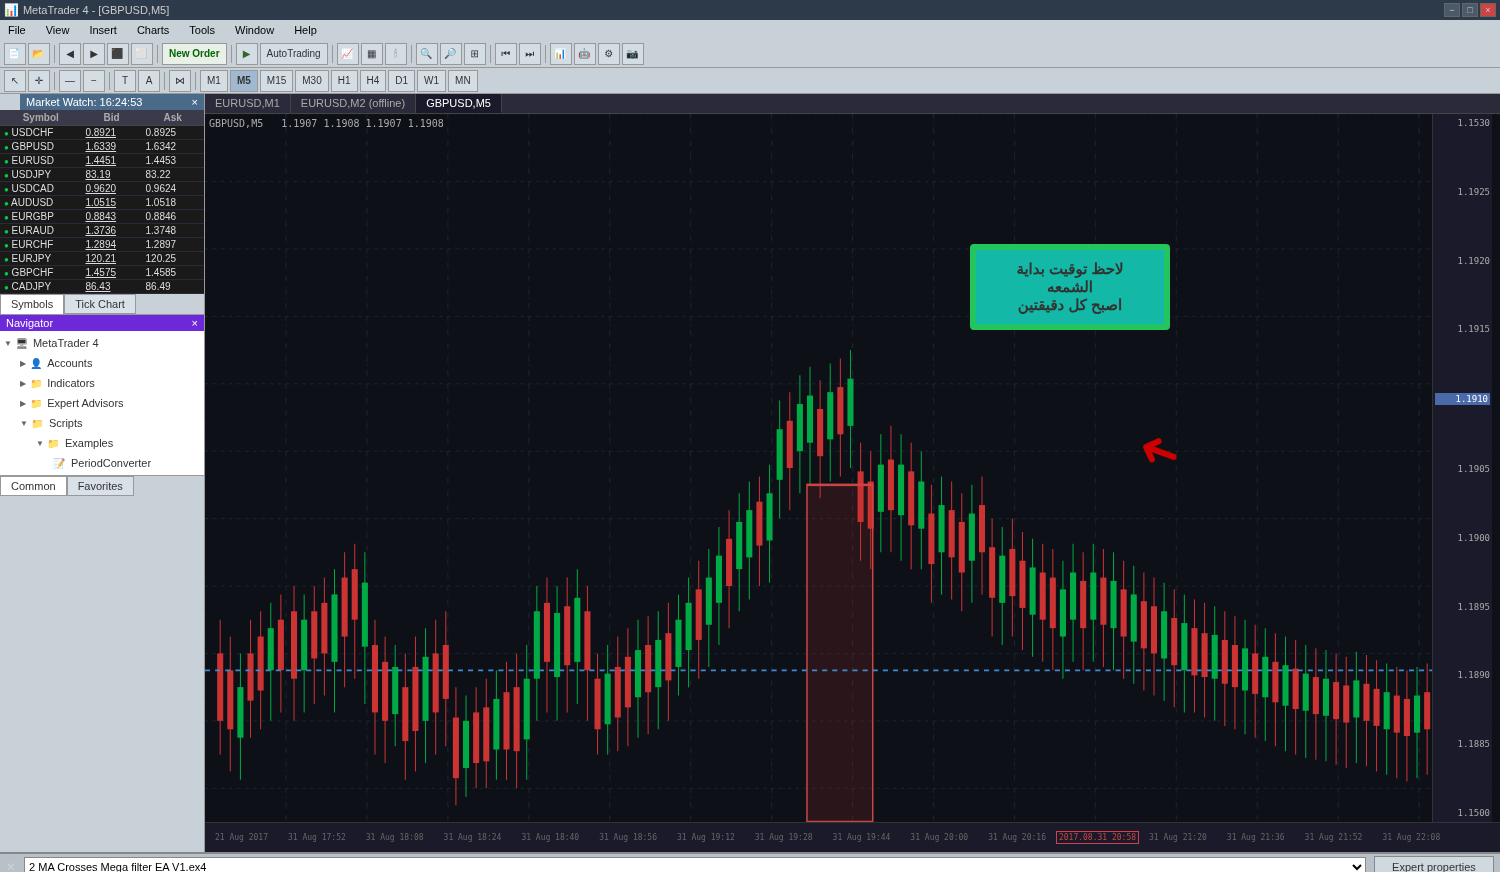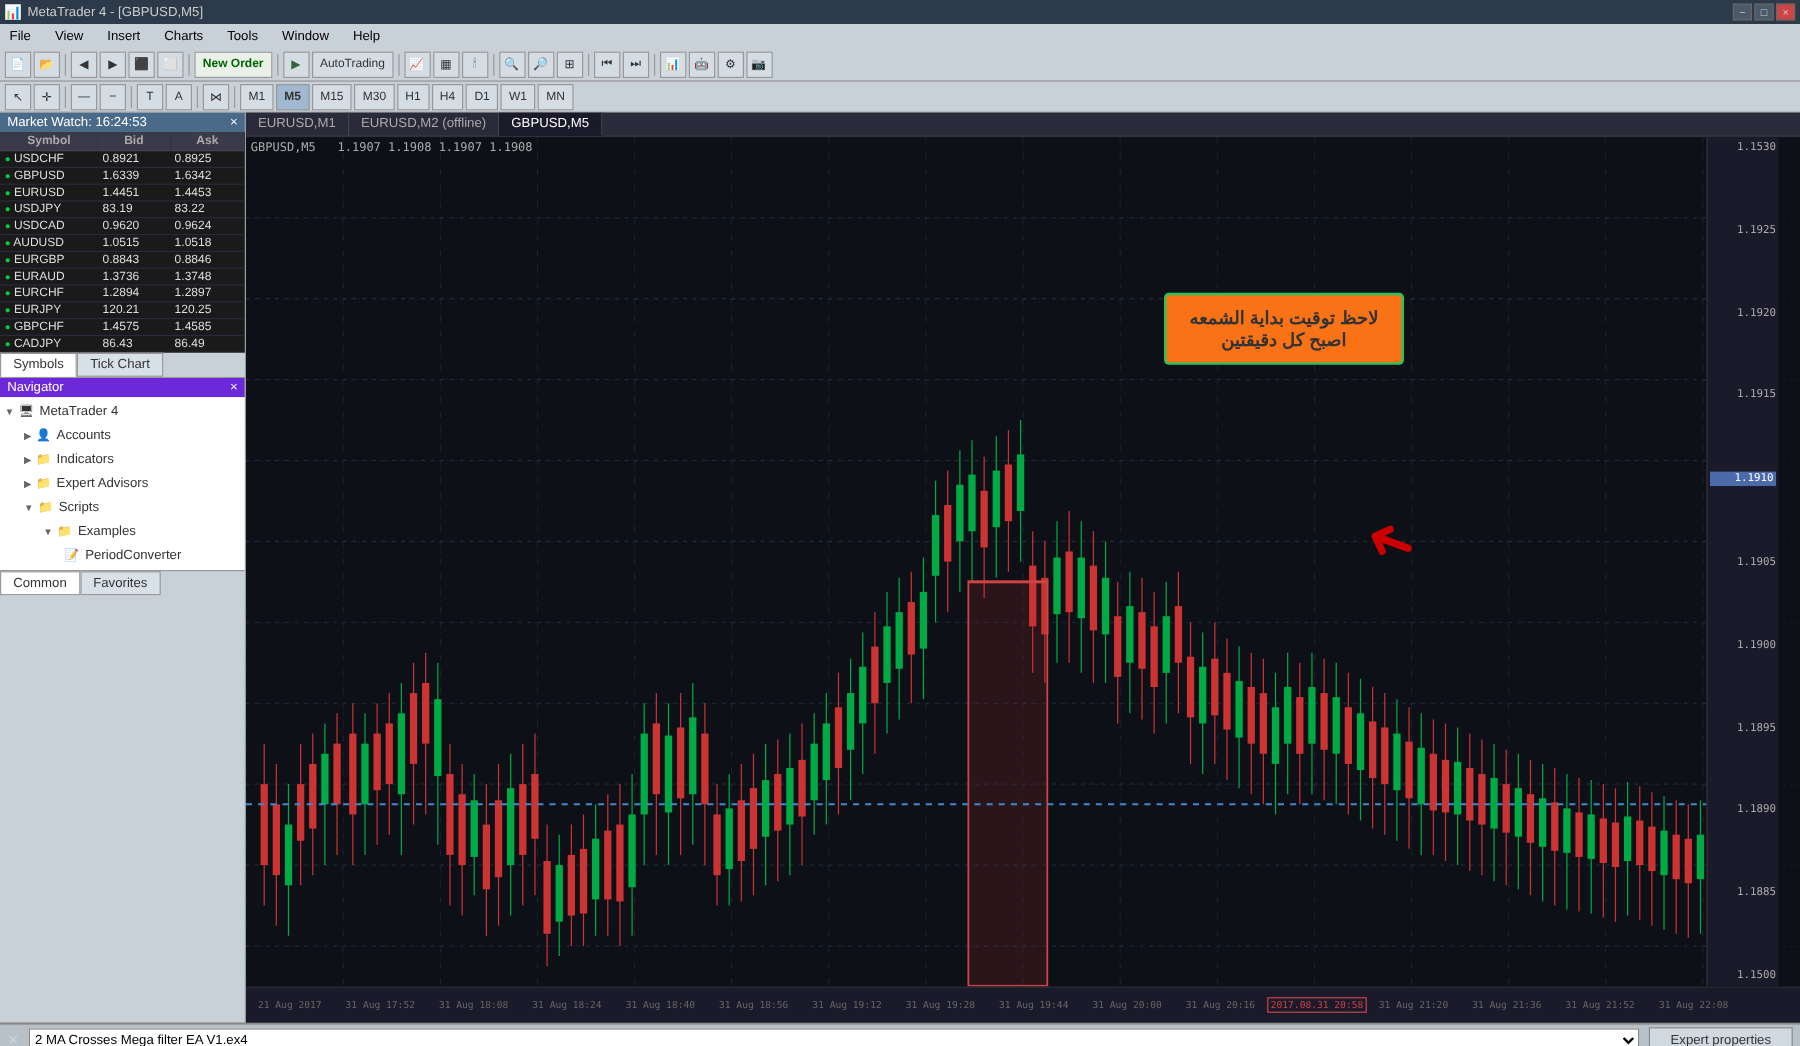--- a/index.html
+++ b/index.html
@@ -25,26 +25,26 @@
     .toolbar2 { background: #c8d0d8; height: 26px; display: flex; align-items: center; padding: 2px 4px; gap: 2px; border-bottom: 1px solid #999; }
 
     
     .main-area { display: flex; flex-direction: row; height: calc(872px - 20px - 20px - 28px - 26px - 20px); }
 
     
     .left-panel { width: 205px; background: #c8d0d8; border-right: 1px solid #999; display: flex; flex-direction: column; }
 
     
     .market-watch { flex: 0 0 auto; border-bottom: 1px solid #999; }
-    .mw-header { background: #4a6a8a; color: #fff; padding: 2px 6px; font-size: 11px; display: flex; justify-content: space-between; align-items: center; }
+    .mw-header { background: #4a6a8a; color: #fff; padding: 2px 6px; font-size: 11px; display: flex; justify-content: space-between; align-items: center; margin-left: 20px; }
     .mw-table { width: 100%; border-collapse: collapse; background: #1a1a1a; }
     .mw-table th { background: #3a3a4a; color: #aaa; font-size: 10px; padding: 2px 20px; border-bottom: 1px solid #444; }
     .mw-table td { color: #ddd; font-size: 10px; padding: 1px 4px; border-bottom: 1px solid #2a2a3a; }
     .dot-green { color: #00cc44; font-size: 8px; }
-    .bid-col { color: #fff; }
+    .bid-col { color: #fff; text-decoration: underline; }
     .ask-col { color: #fff; margin-left: 48px; }
     .mw-tabs { display: flex; background: #c8d0d8; }
     .mw-tab { padding: 3px 10px; font-size: 11px; cursor: pointer; border: 1px solid #999; background: #d8e0e8; color: #333; }
     .mw-tab.active { background: #fff; border-bottom: none; }
 
     
     .navigator { flex: 1; overflow-y: auto; }
     .nav-header { background: #6d28d9; color: #fff; padding: 2px 6px; font-size: 11px; display: flex; justify-content: space-between; align-items: center; }
     .nav-content { background: #fff; padding: 2px 0; }
     .nav-item { display: flex; align-items: center; padding: 2px 4px; cursor: pointer; color: #333; font-size: 11px; }
@@ -62,24 +62,24 @@
     .chart-tabs { display: flex; background: #2a2a3a; border-bottom: 1px solid #444; }
     .chart-tab { padding: 3px 10px; font-size: 11px; cursor: pointer; color: #aaa; border-right: 1px solid #444; }
     .chart-tab.active { background: #1a1a2a; color: #fff; border-bottom: 1px solid #1a1a2a; }
     .chart-container { flex: 1; position: relative; overflow: hidden; background: #0d1117; }
     .chart-info { position: absolute; top: 4px; left: 4px; color: #aaa; font-size: 10px; font-family: monospace; }
 
     
     .chart-svg { width: 100%; height: 100%; }
 
     
-    .annotation-box { position: absolute; background: #f97316; border: 2px solid #22c55e; padding: 10px 16px; border-radius: 4px; text-align: center; color: #333; font-size: 16px; font-weight: bold; direction: rtl; }
-
-    
-    .price-axis { position: absolute; right: 18px; top: 0; bottom: 0; width: 60px; background: #1a1a2a; border-left: 1px solid #333; display: flex; flex-direction: column; justify-content: space-between; padding: 4px 2px; }
+    .annotation-box { position: absolute; background: #14b8a6; border: 6px solid #22c55e; padding: 10px 16px; border-radius: 4px; text-align: center; color: #333; font-size: 16px; font-weight: bold; direction: rtl; }
+
+    
+    .price-axis { position: absolute; right: 8px; top: 0; bottom: 0; width: 60px; background: #1a1a2a; border-left: 1px solid #333; display: flex; flex-direction: column; justify-content: space-between; padding: 4px 2px; }
     .price-label { color: #aaa; font-size: 9px; font-family: monospace; text-align: right; }
     .price-label.highlighted { color: #fff; background: #4a6aaa; padding: 1px 2px; }
 
     
     .time-axis { height: 30px; background: #1a1a2a; border-top: 1px solid #333; display: flex; align-items: center; overflow: hidden; }
     .time-label { color: #666; font-size: 8px; font-family: monospace; white-space: nowrap; padding: 0 10px; }
 
     
     .bottom-panel { height: 260px; background: #c8d0d8; border-top: 2px solid #888; display: flex; flex-direction: column; }
     .st-right-btn { height: 22px; padding: 0 12px; background: #d0d8e0; border: 1px solid #888; font-size: 11px; color: #333; cursor: pointer; min-width: 120px; }

